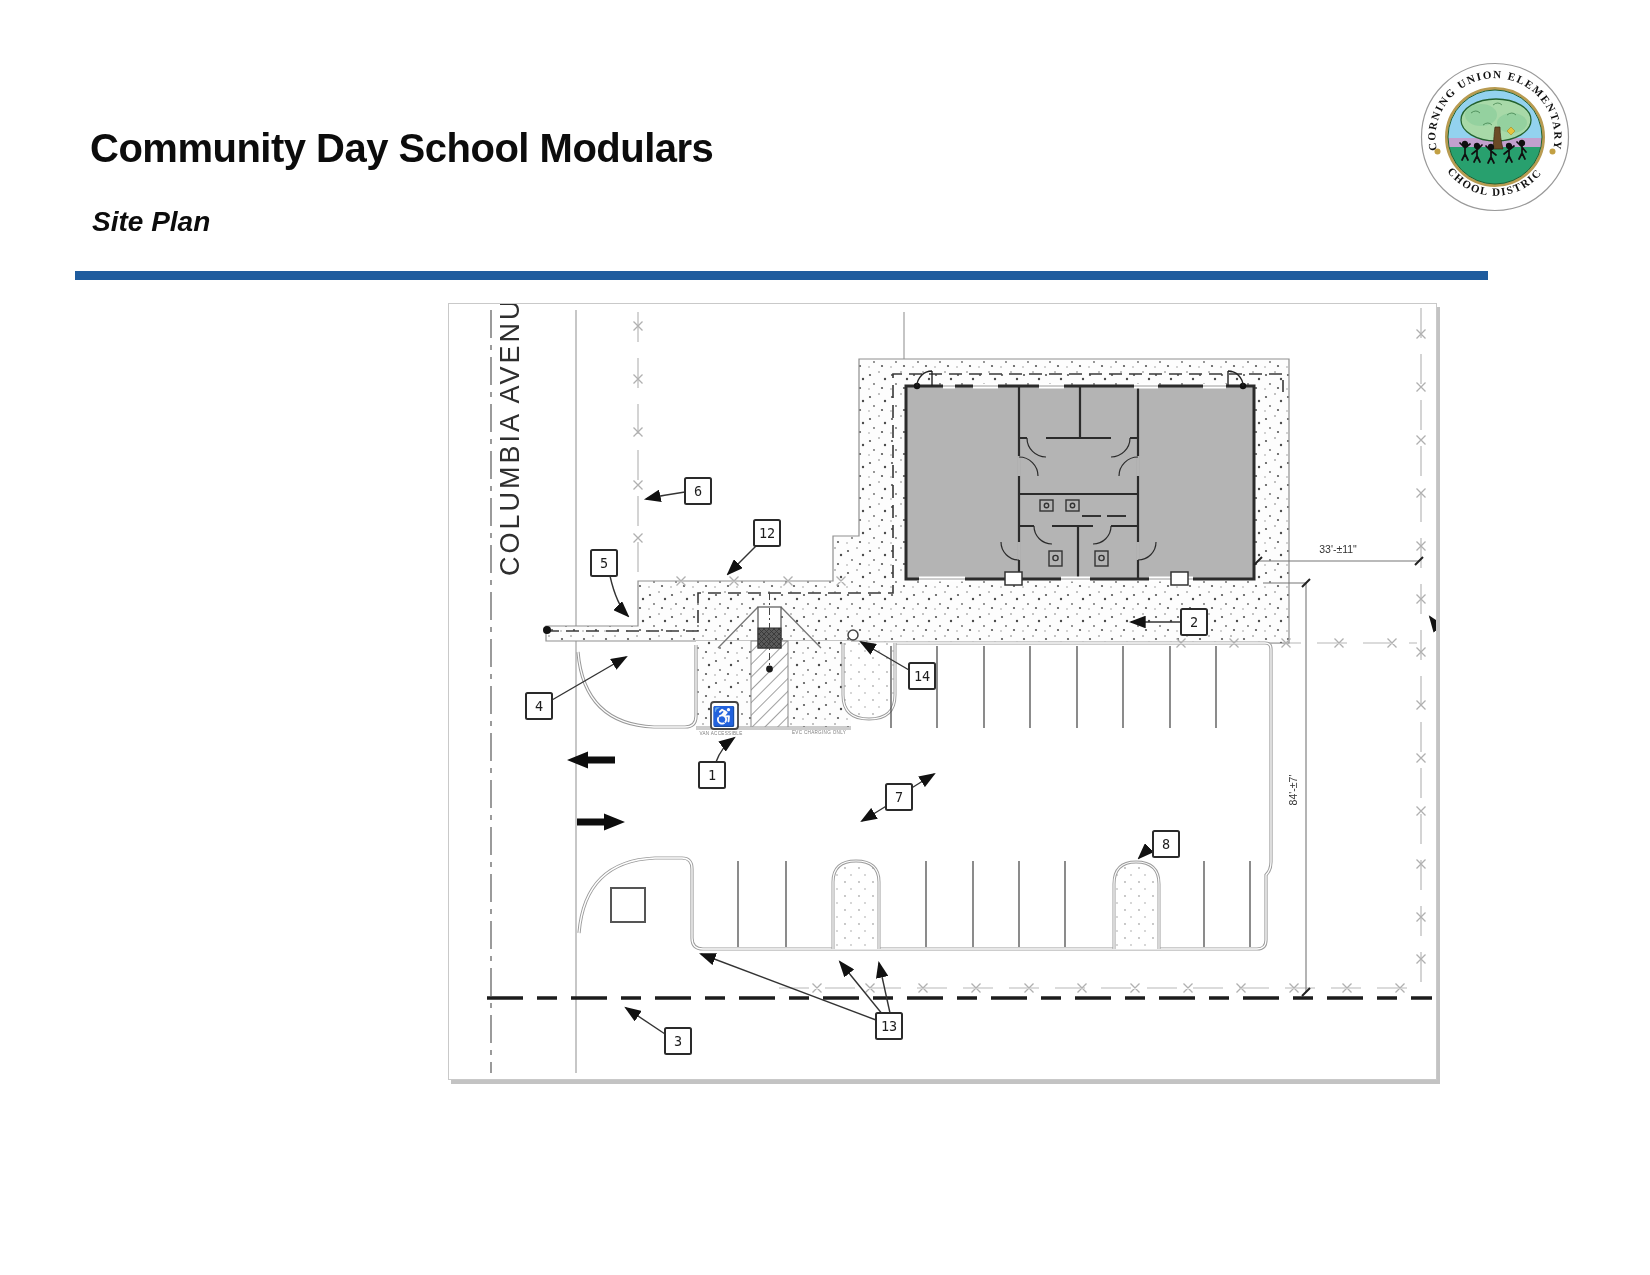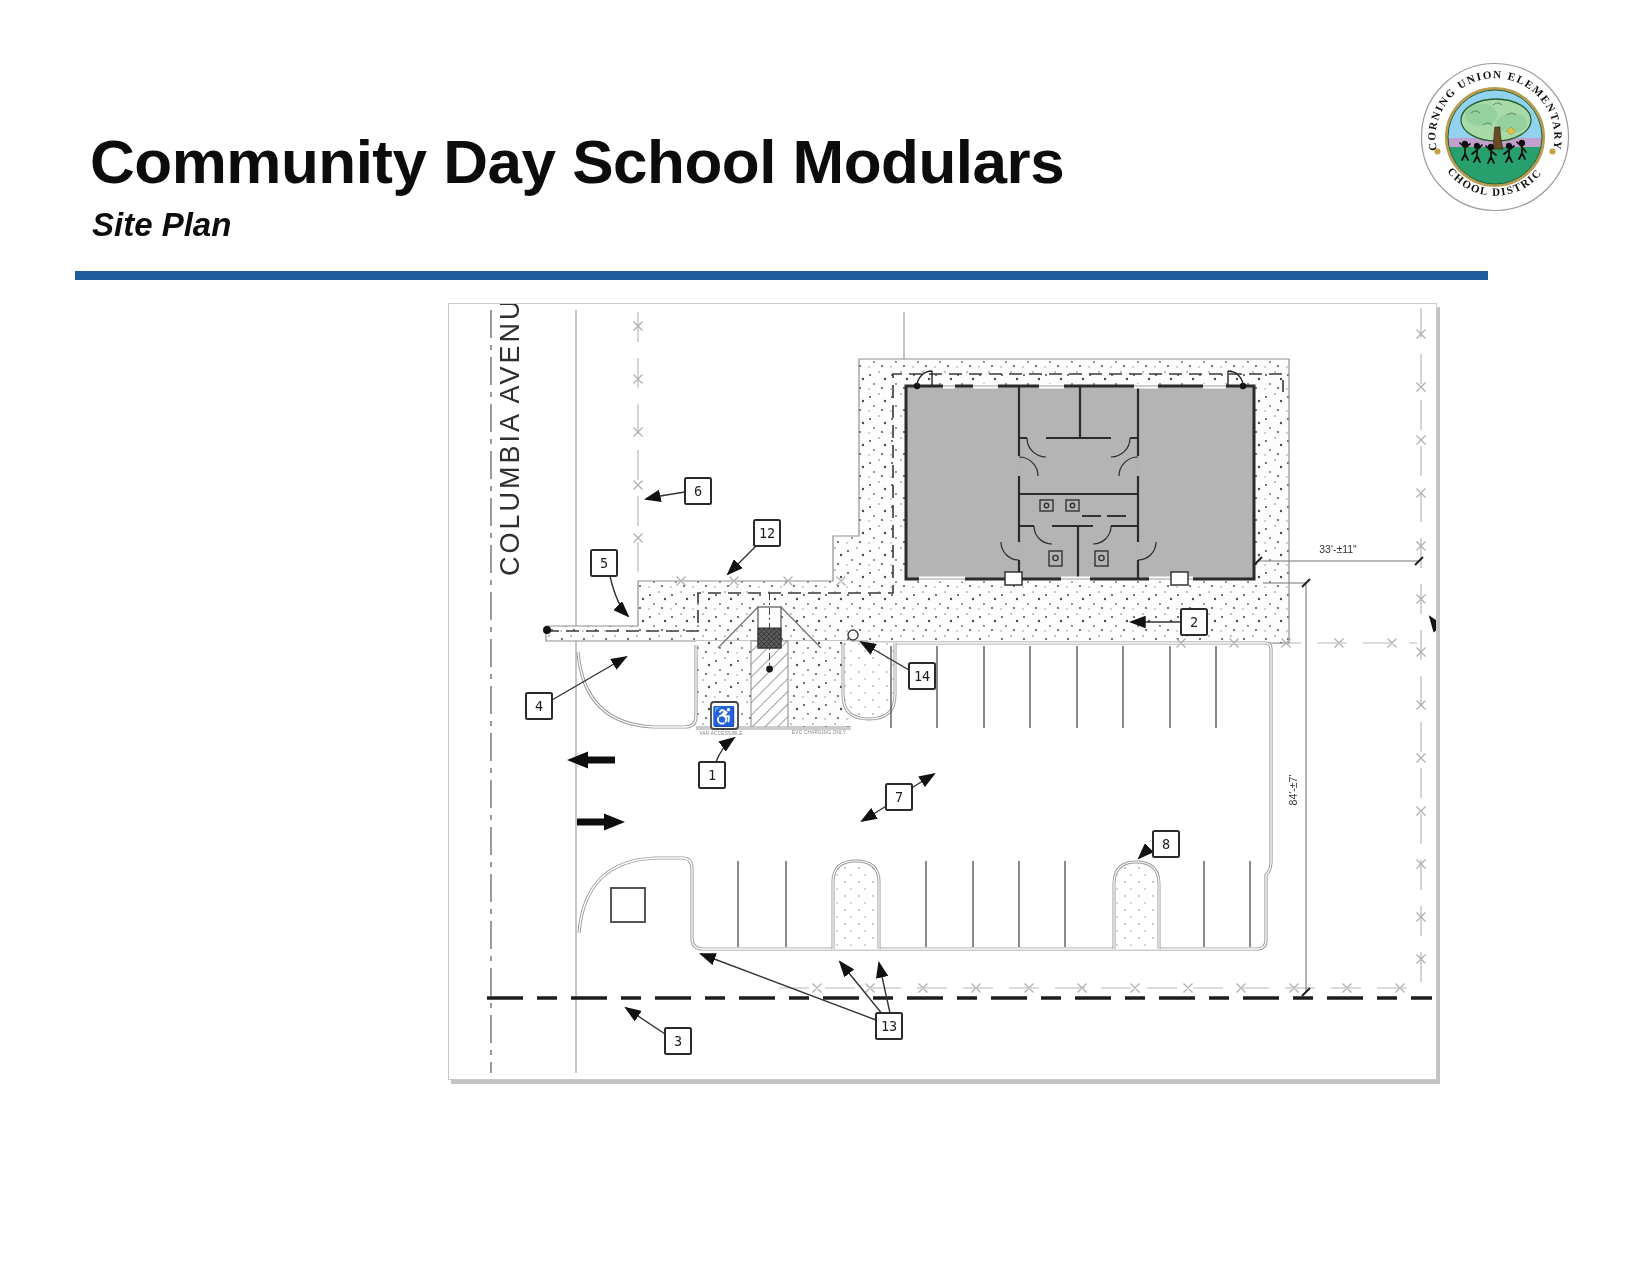--- a/index.html
+++ b/index.html
@@ -1,21 +1,21 @@
 <!DOCTYPE html>
 <html><head>
 <meta charset="utf-8">
 <style>
   html,body{margin:0;padding:0;background:#fff;}
   #slide{position:relative;width:1650px;height:1275px;background:#fff;overflow:hidden;
          font-family:"Liberation Sans",sans-serif;}
-  .hdr-title{position:absolute;left:90px;top:126px;font-weight:bold;font-size:62px;
+  .hdr-title{position:absolute;left:90px;top:126px;font-weight:bold;font-size:40px;
              letter-spacing:-.5px;color:#0c0c0c;white-space:nowrap;}
   .hdr-sub{position:absolute;left:92px;top:206px;font-weight:bold;font-style:italic;
-           font-size:33px;color:#0c0c0c;}
+           font-size:28px;color:#0c0c0c;}
   .hdr-rule{position:absolute;left:75px;top:271px;width:1413px;height:9px;background:#1f5c9e;}
   #logo{position:absolute;left:1420px;top:62px;width:150px;height:150px;}
   #plan{position:absolute;left:448px;top:303px;width:987px;height:775px;background:#fff;
         border:1px solid #c9c9c9;box-shadow:3px 4px 0 #c3c3c3;}
   svg text{font-family:"Liberation Sans",sans-serif;}
   .callout-num{font-family:"DejaVu Sans Mono",monospace;font-size:13.5px;fill:#1d1d1d;}
   .dim-text{font-size:10.5px;fill:#333;}
   .tiny{font-size:4.6px;fill:#808080;letter-spacing:.3px;}
   .street{font-size:27px;letter-spacing:3px;fill:#2e2e2e;}
   .seal-text{font-family:"Liberation Serif",serif;font-size:11px;font-weight:bold;

